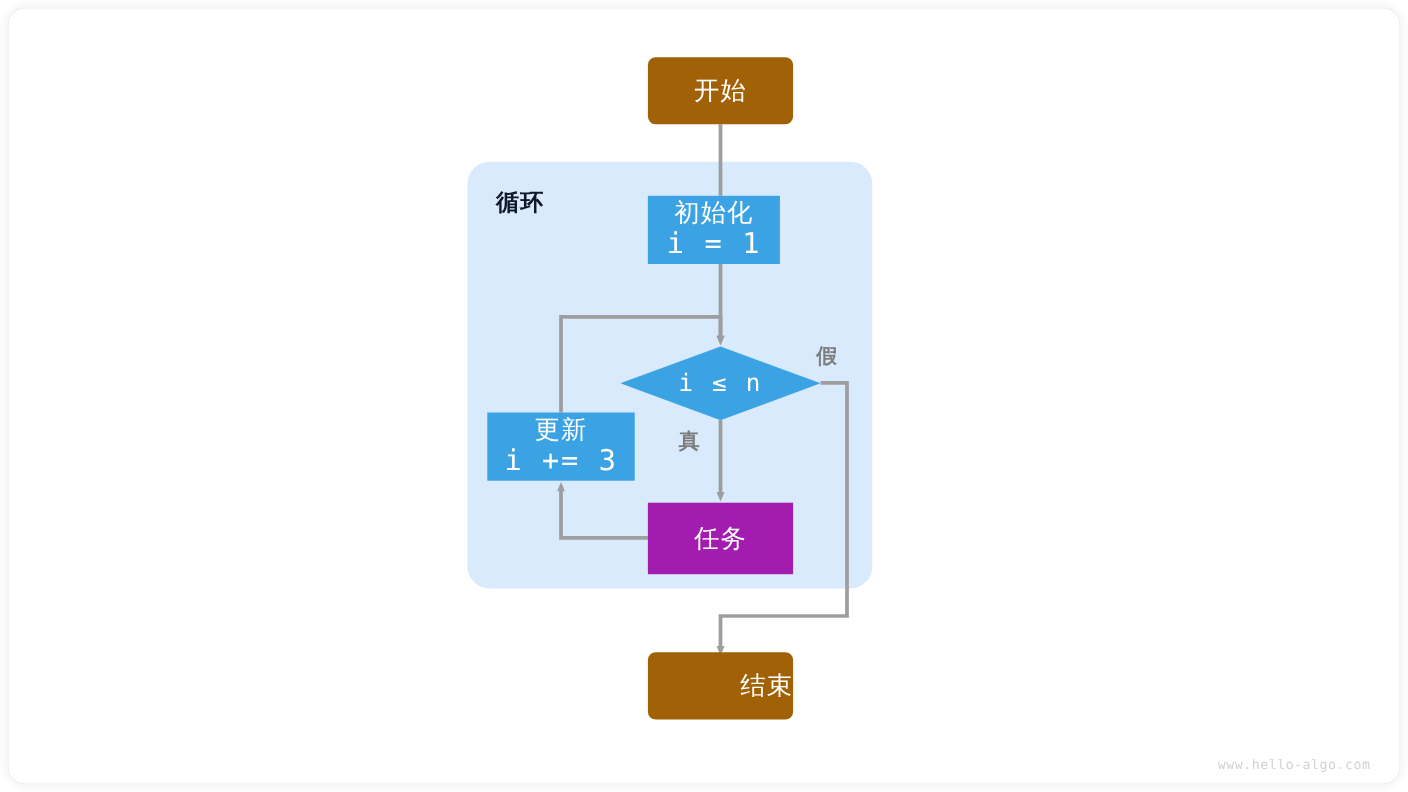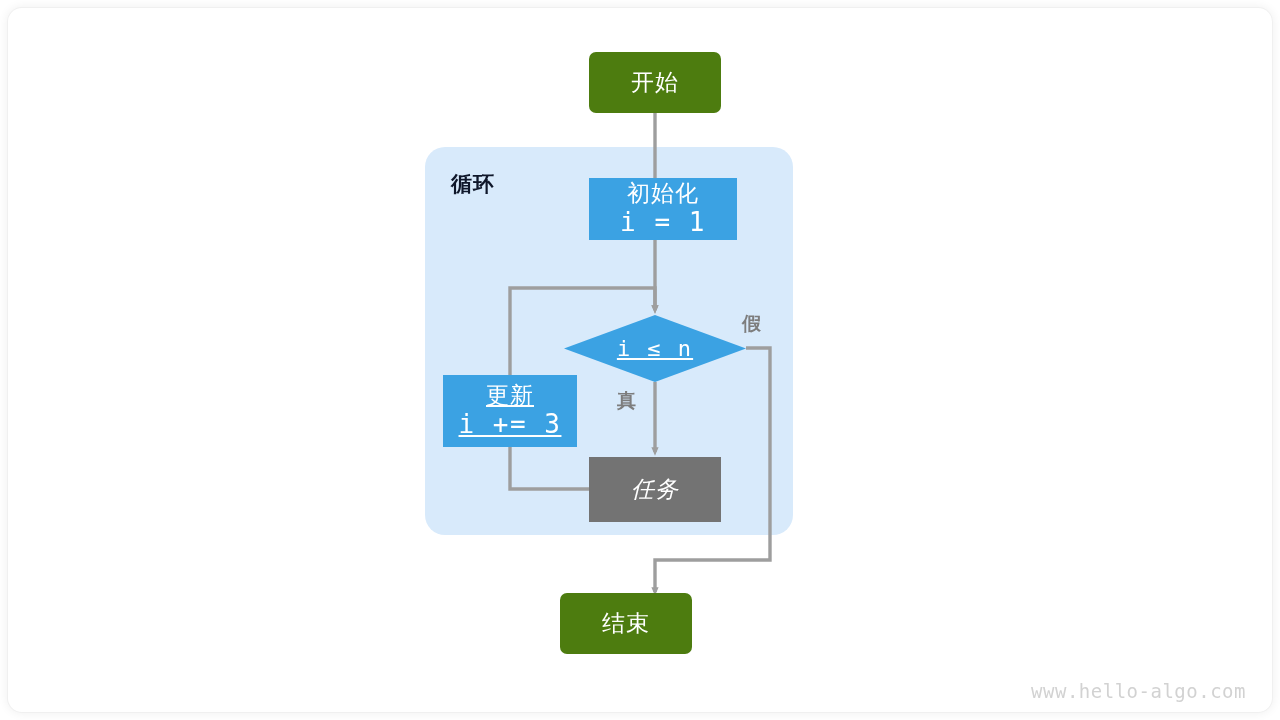--- a/index.html
+++ b/index.html
@@ -52,29 +52,28 @@
     font-family: "Liberation Sans", sans-serif;
     font-size: 23px;
     letter-spacing: 1px;
   }
   .node .mono {
     font-family: "DejaVu Sans Mono", monospace;
     font-size: 26px;
     letter-spacing: 1.5px;
   }
   .terminal {
-    background: #4d7c0f;
+    background: #a16207;
     border-radius: 7px;
   }
   .process-blue {
     background: #3ba2e3;
   }
   .process-green {
-    background: #737373;
-    font-style: italic;
+    background: #a21caf;
   }
   .loop-box {
     position: absolute;
     background: #d8eafb;
     border-radius: 20px;
   }
   .loop-label {
     position: absolute;
     color: #0f172a;
     font-family: "Liberation Sans", sans-serif;
@@ -99,21 +98,21 @@
     letter-spacing: 2px;
     user-select: none;
     pointer-events: none;
   }
   .watermark {
     position: absolute;
     right: 34px;
     bottom: 18px;
     color: #d2d2d2;
     font-family: "DejaVu Sans Mono", monospace;
-    font-size: 19px;
+    font-size: 12px;
     letter-spacing: 0.5px;
     user-select: none;
   }
 </style>
 </head>
 <body>
 
 <div id="stage">
   <div id="card"></div>
 
@@ -137,41 +136,41 @@
       <path d="M589,489 L510,489 L510,442" marker-end="url(#arrow)"></path>
 
       <path d="M510,375 L510,288 L655,288 L655,310" marker-end="url(#arrow)"></path>
 
       <path d="M746,348 L770,348 L770,560 L655,560 L655,592" marker-end="url(#arrow)"></path>
     </g>
 
     <polygon points="655,315 746,348.5 655,382 564,348.5" fill="#3ba2e3"></polygon>
   </svg>
 
-  <div class="diamond-text" style="left:564px; top:336px; width:182px; text-align:center;text-decoration:underline;">i ≤ n</div>
+  <div class="diamond-text" style="left:564px; top:336px; width:182px; text-align:center;">i ≤ n</div>
 
   <div class="edge-label" style="left:617px; top:388px;">真</div>
   <div class="edge-label" style="left:742px; top:311px;">假</div>
 
   <div class="node terminal" style="left:589px; top:52px; width:132px; height:61px;">
     <span class="cn">开始</span>
   </div>
 
-  <div class="node process-blue" style="left:589px; top:178px; width:148px; height:62px;">
+  <div class="node process-blue" style="left:589px; top:178px; width:120px; height:62px;">
     <span class="cn">初始化</span>
     <span class="mono">i = 1</span>
   </div>
 
-  <div class="node process-blue" style="left:443px; top:375px; width:134px; height:72px;text-decoration:underline;">
+  <div class="node process-blue" style="left:443px; top:375px; width:134px; height:62px;">
     <span class="cn">更新</span>
     <span class="mono">i += 3</span>
   </div>
 
   <div class="node process-green" style="left:589px; top:457px; width:132px; height:65px;">
     <span class="cn">任务</span>
   </div>
 
-  <div class="node terminal" style="left:560px; top:593px; width:132px; height:61px;">
+  <div class="node terminal" style="left:589px; top:593px; width:132px; height:61px;align-items:flex-end;">
     <span class="cn">结束</span>
   </div>
 
   <div class="watermark">www.hello-algo.com</div>
 </div>
 
 </body></html>

